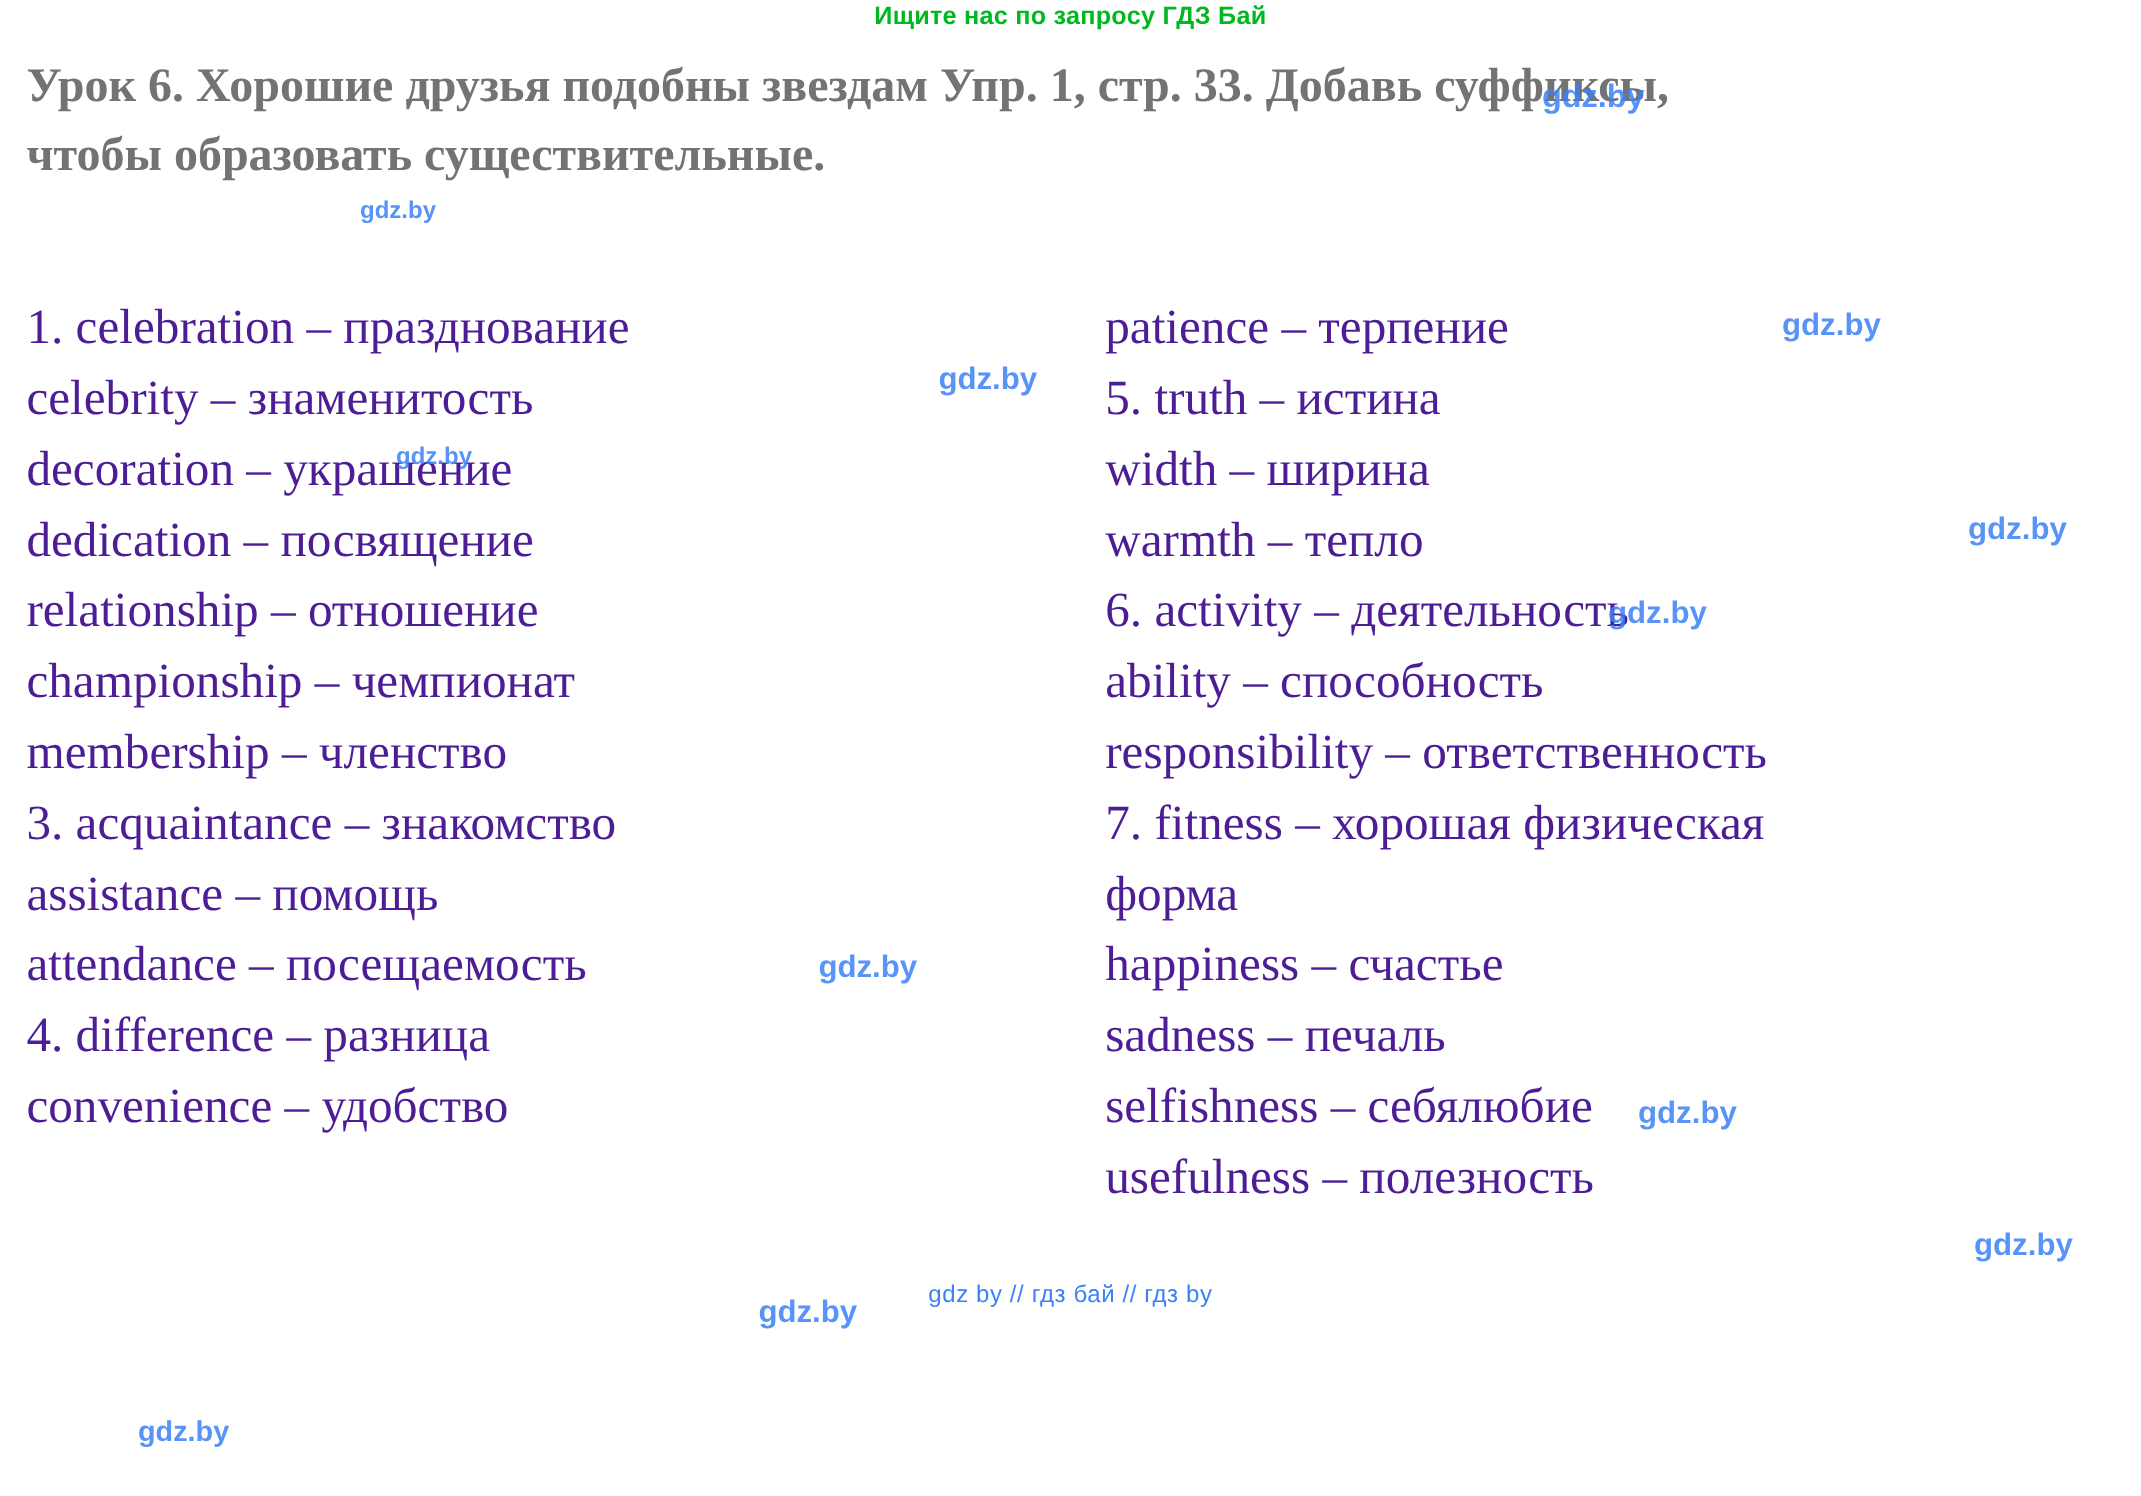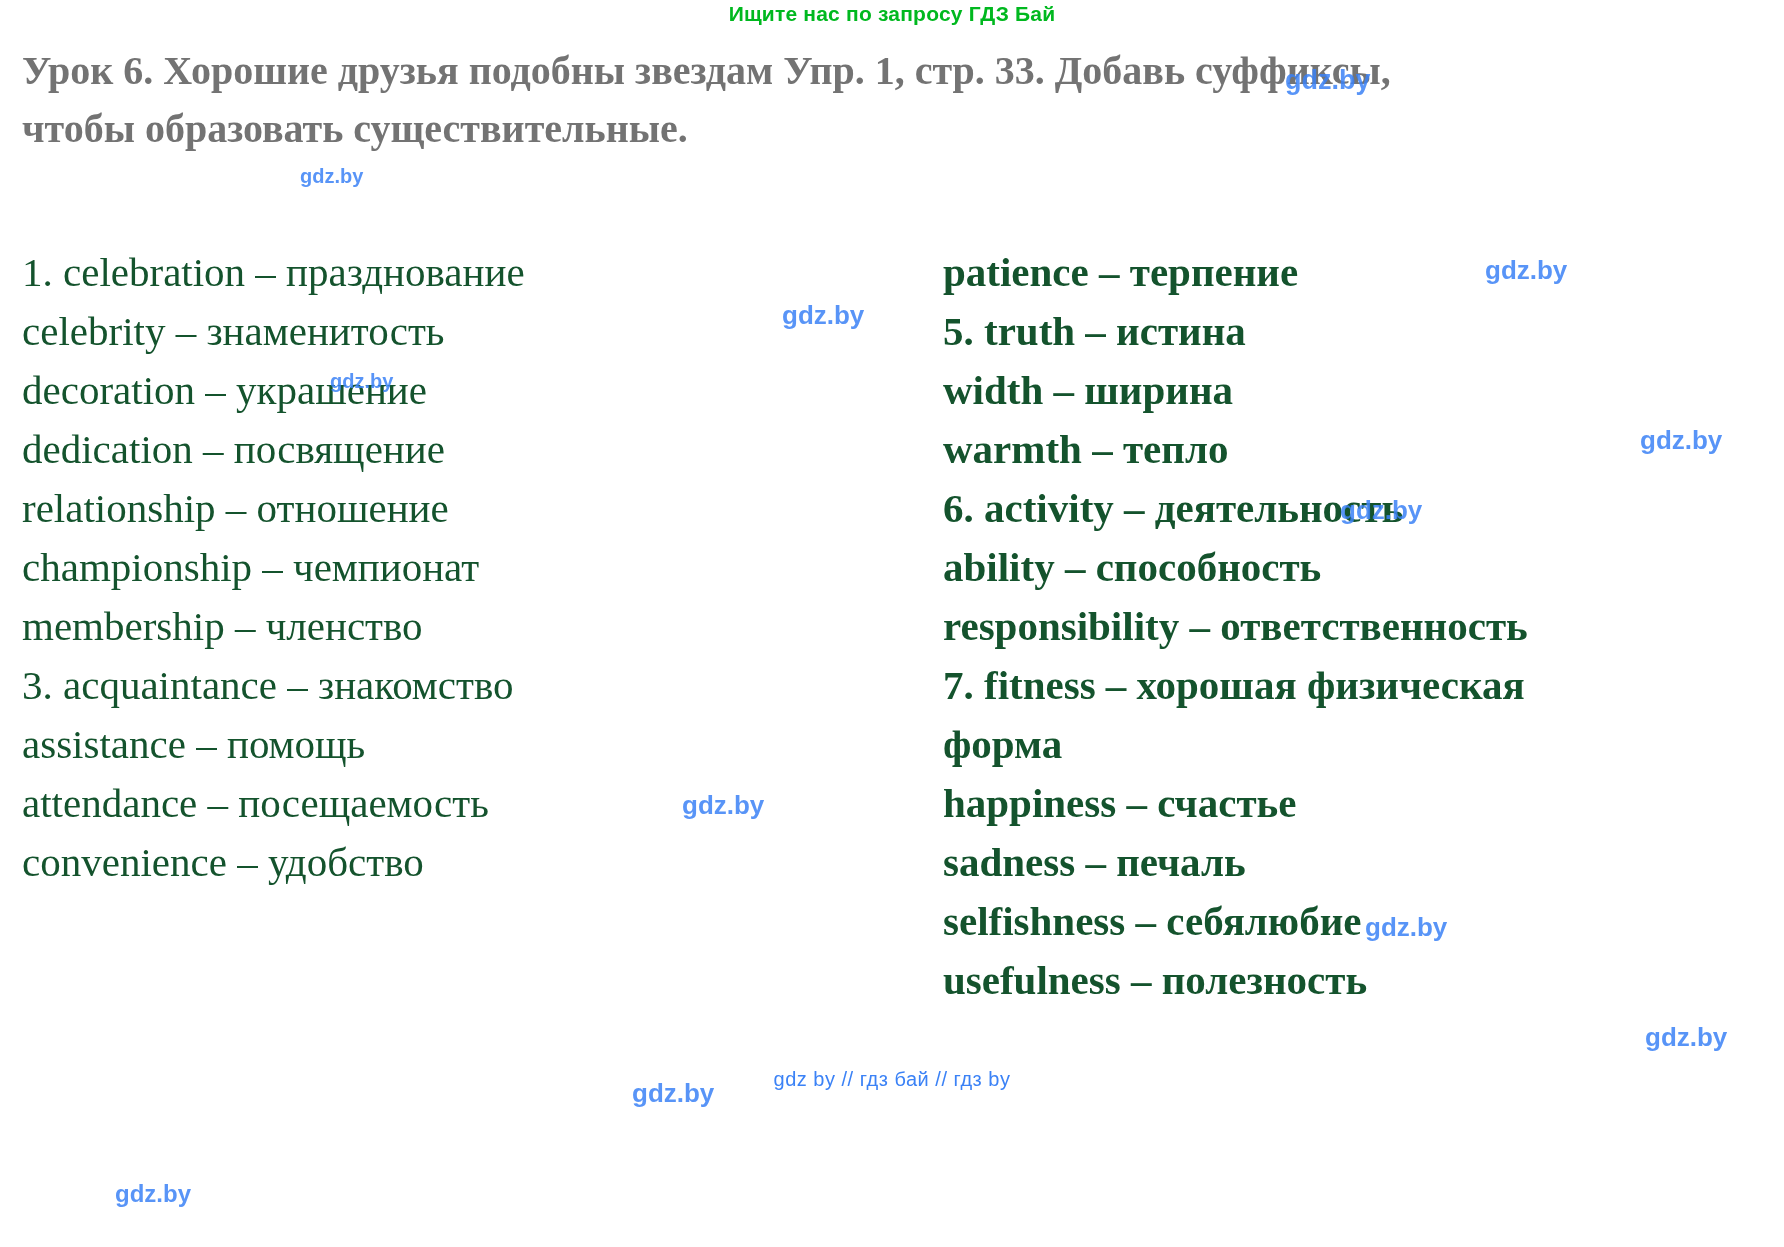--- a/index.html
+++ b/index.html
@@ -44,30 +44,29 @@
   .columns {
     position: absolute;
     top: 243px;
     left: 0;
     width: 1784px;
   }
   .col {
     position: absolute;
     font-size: 41px;
     line-height: 1.44;
-    color: #14532d;
+    color: #4c1d95;
   }
   .col-left {
     left: 22px;
     width: 800px;
   }
   .col-right {
-    left: 943px;
+    left: 921px;
     width: 800px;
-    font-weight: bold;
   }
   .line {
     white-space: nowrap;
   }
   .footer {
     position: absolute;
     bottom: 14px;
     left: 0;
     width: 1784px;
     text-align: center;
@@ -99,20 +98,21 @@
       <div class="line">1. celebration – празднование</div>
       <div class="line">celebrity – знаменитость</div>
       <div class="line">decoration – украшение</div>
       <div class="line">dedication – посвящение</div>
       <div class="line">relationship – отношение</div>
       <div class="line">championship – чемпионат</div>
       <div class="line">membership – членство</div>
       <div class="line">3. acquaintance – знакомство</div>
       <div class="line">assistance – помощь</div>
       <div class="line">attendance – посещаемость</div>
+      <div class="line">4. difference – разница</div>
       <div class="line">convenience – удобство</div>
     </div>
     <div class="col col-right">
       <div class="line">patience – терпение</div>
       <div class="line">5. truth – истина</div>
       <div class="line">width – ширина</div>
       <div class="line">warmth – тепло</div>
       <div class="line">6. activity – деятельность</div>
       <div class="line">ability – способность</div>
       <div class="line">responsibility – ответственность</div>

